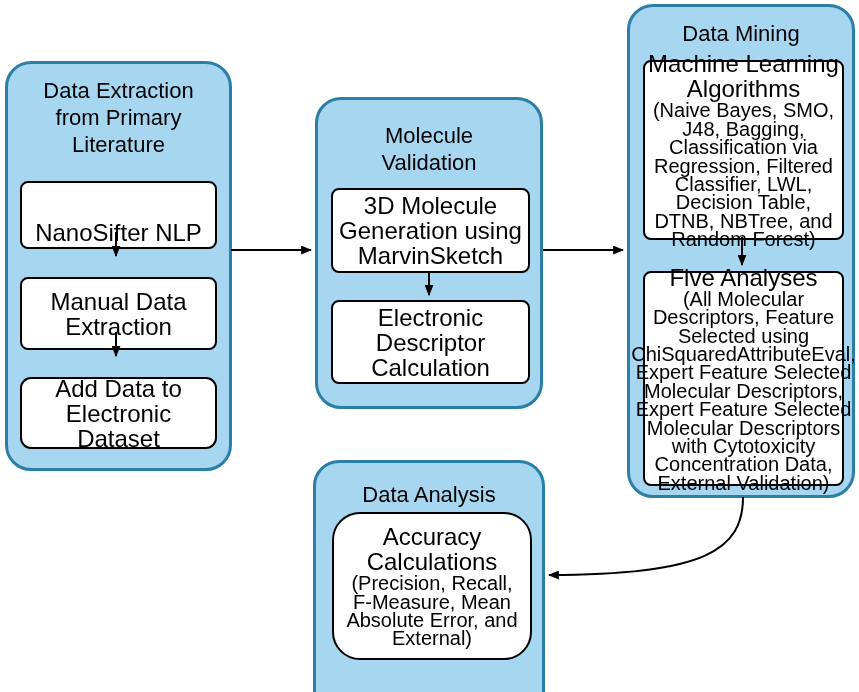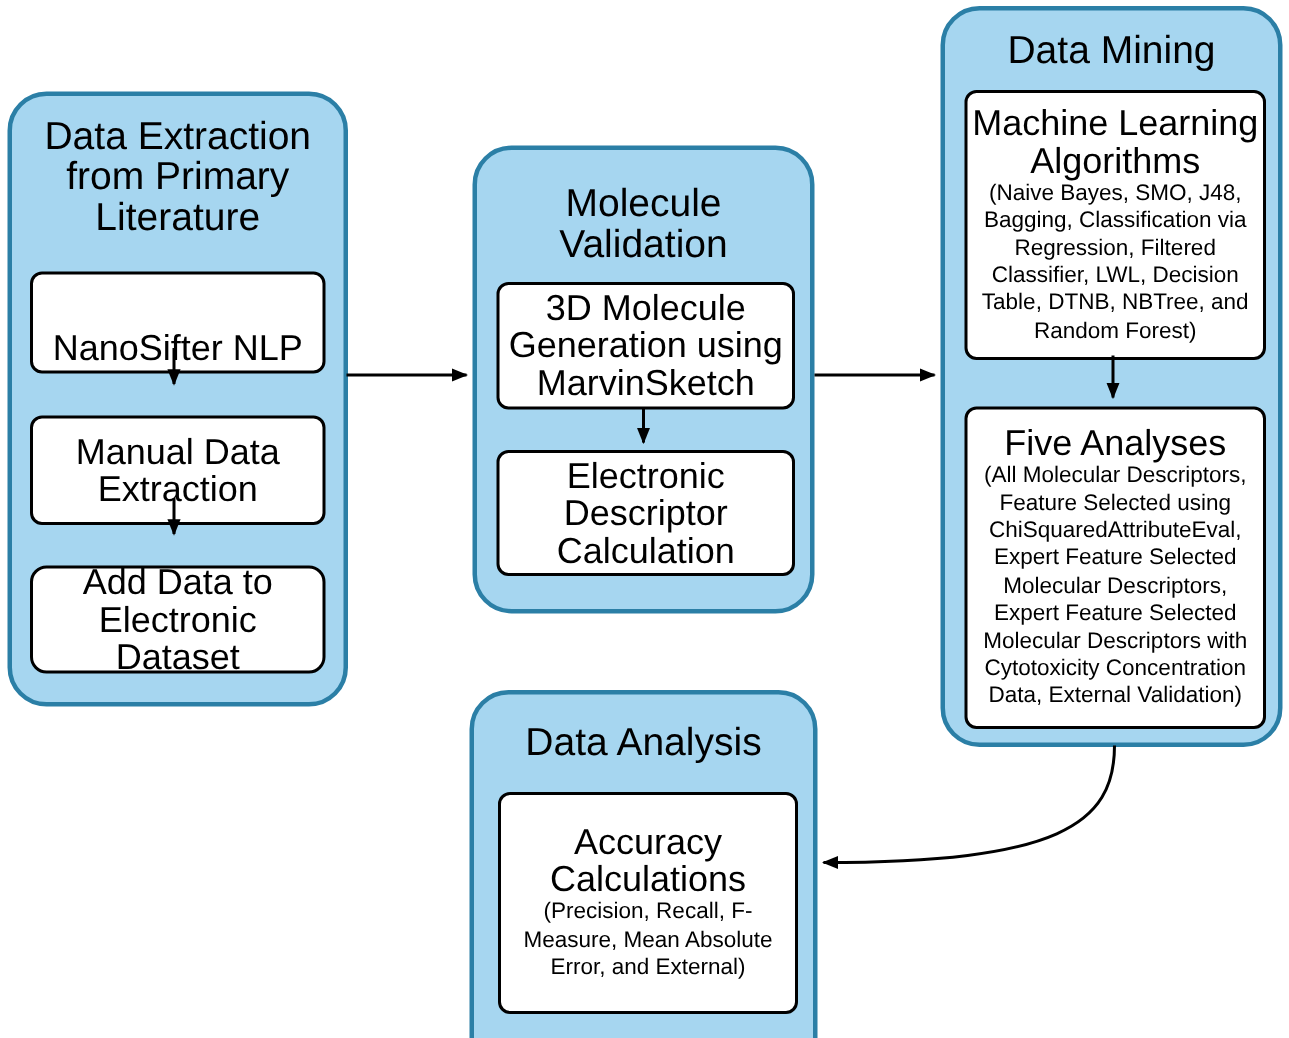--- a/index.html
+++ b/index.html
@@ -21,21 +21,21 @@
   }
   .panel {
     position: absolute;
     box-sizing: border-box;
     background: var(--panel-fill, #A6D6F0);
     border: 3px solid var(--panel-border, #2B7FA6);
     border-radius: 26px;
   }
   .panel-title {
     margin: 0;
-    font-size: 26px;
+    font-size: 22px;
     line-height: 27px;
     font-weight: 400;
     text-align: center;
   }
   .wbox {
     position: absolute;
     box-sizing: border-box;
     background: var(--box-fill, #ffffff);
     border: 2px solid var(--box-border, #000000);
     border-radius: 8px;
@@ -44,21 +44,21 @@
     align-items: center;
     justify-content: center;
     text-align: center;
     padding: 2px;
   }
   .wbox .heading {
     font-size: 24px;
     line-height: 25px;
   }
   .wbox .detail {
-    font-size: 15px;
+    font-size: 20px;
     line-height: 18.4px;
   }
   svg.arrows {
     position: absolute;
     inset: 0;
     width: 859px;
     height: 692px;
     pointer-events: none;
     z-index: 5;
   }
@@ -121,19 +121,19 @@
       <span class="detail">(Naive Bayes, SMO, J48, Bagging, Classification via Regression, Filtered Classifier, LWL, Decision Table, DTNB, NBTree, and Random Forest)</span>
     </div>
     <div class="wbox" style="left:13px; top:264px; width:201px; height:215px;">
       <span class="heading">Five Analyses</span>
       <span class="detail">(All Molecular Descriptors, Feature Selected using ChiSquaredAttributeEval, Expert Feature Selected Molecular Descriptors, Expert Feature Selected Molecular Descriptors with Cytotoxicity Concentration Data, External Validation)</span>
     </div>
   </section>
 
   <section class="panel" style="left:313px; top:460px; width:232px; height:296px; padding-top:18px;">
     <h2 class="panel-title">Data Analysis</h2>
-    <div class="wbox" style="left:16px; top:65px; width:200px; height:148px;">
+    <div class="wbox" style="left:16px; top:49px; width:200px; height:148px;border-radius:28px;">
       <span class="heading" style="max-width:160px;">Accuracy Calculations</span>
       <span class="detail" style="max-width:175px;">(Precision, Recall, F-Measure, Mean Absolute Error, and External)</span>
     </div>
   </section>
 
 </div>
 
 </body></html>

